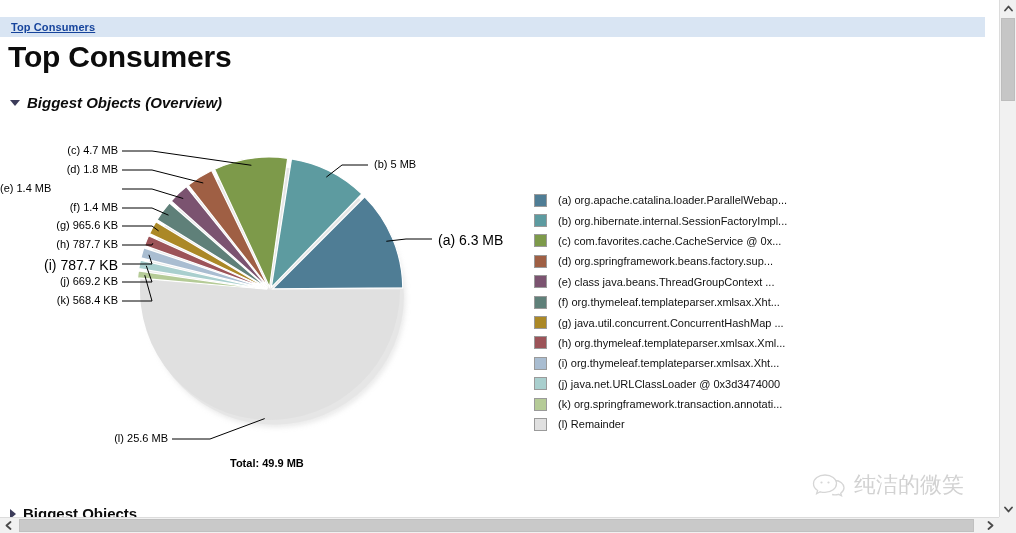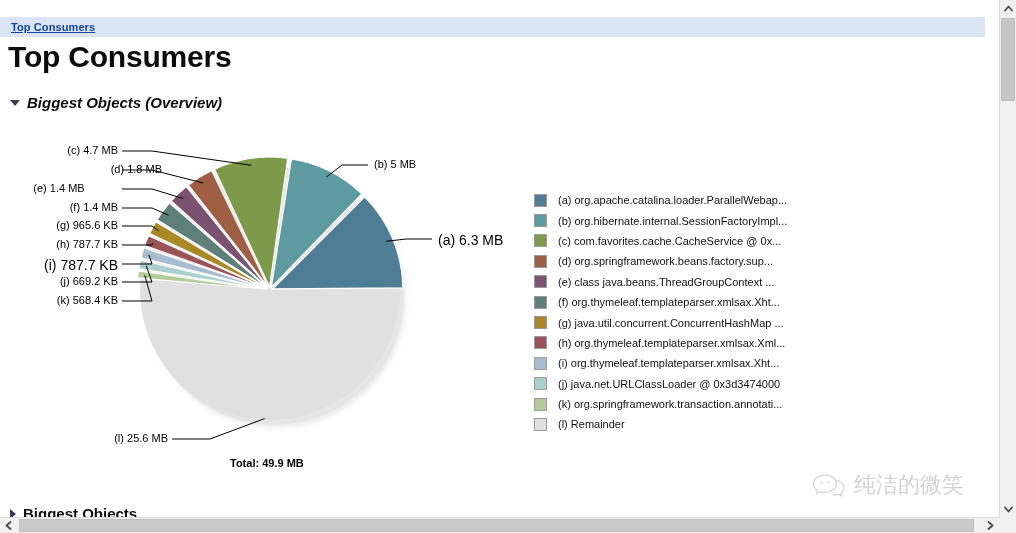--- a/index.html
+++ b/index.html
@@ -168,22 +168,22 @@
             <polyline points="122,164 152,164 146.2548023196528,147.74436042789657"></polyline>
             <polyline points="122,183 152,183 144.7687824989644,157.22325600112393"></polyline>
             <polyline points="368,47 342,47 326.26588573006137,59.14894726671055"></polyline>
             <polyline points="432,121 406,121 386.3065135201195,123.27623872488644"></polyline>
             <polyline points="172,321 210,321 264.69278020635375,300.59052615983"></polyline>
           </g>
       </svg>
 
       <div id="callout-labels">
           <div style="position: absolute; top: 26px; font-size: 11px; color: rgb(0, 0, 0); white-space: nowrap; left: 0px; width: 118px; text-align: right;">(c)  4.7 MB</div>
-          <div style="position: absolute; top: 45px; font-size: 11px; color: rgb(0, 0, 0); white-space: nowrap; left: 0px; width: 118px; text-align: right; margin-left: 44px;">(d)  1.8 MB</div>
-          <div style="position: absolute; top: 64px; font-size: 11px; color: rgb(0, 0, 0); white-space: nowrap; left: 0px; width: 118px; text-align: center;">(e)  1.4 MB</div>
+          <div style="position: absolute; top: 45px; font-size: 11px; color: rgb(0, 0, 0); white-space: nowrap; left: 0px; width: 118px; text-align: right;">(d)  1.8 MB</div>
+          <div style="position: absolute; top: 64px; font-size: 11px; color: rgb(0, 0, 0); white-space: nowrap; left: 0px; width: 118px; text-align: left;">(e)  1.4 MB</div>
           <div style="position: absolute; top: 83px; font-size: 11px; color: rgb(0, 0, 0); white-space: nowrap; left: 0px; width: 118px; text-align: right;">(f)  1.4 MB</div>
           <div style="position: absolute; top: 101px; font-size: 11px; color: rgb(0, 0, 0); white-space: nowrap; left: 0px; width: 118px; text-align: right; padding-left: 33px;">(g)  965.6 KB</div>
           <div style="position: absolute; top: 120px; font-size: 11px; color: rgb(0, 0, 0); white-space: nowrap; left: 0px; width: 118px; text-align: right;">(h)  787.7 KB</div>
           <div style="position: absolute; top: 139px; font-size: 14px; color: rgb(0, 0, 0); white-space: nowrap; left: 0px; width: 118px; text-align: right;">(i)  787.7 KB</div>
           <div style="position: absolute; top: 157px; font-size: 11px; color: rgb(0, 0, 0); white-space: nowrap; left: 0px; width: 118px; text-align: right;">(j)  669.2 KB</div>
           <div style="position: absolute; top: 176px; font-size: 11px; color: rgb(0, 0, 0); white-space: nowrap; left: 0px; width: 118px; text-align: right;">(k)  568.4 KB</div>
           <div style="position: absolute; top: 40px; font-size: 11px; color: rgb(0, 0, 0); white-space: nowrap; left: 374px;">(b)  5 MB</div>
           <div style="position: absolute; top: 114px; font-size: 14px; color: rgb(0, 0, 0); white-space: nowrap; left: 438px;">(a)  6.3 MB</div>
           <div style="position: absolute; top: 314px; font-size: 11px; color: rgb(0, 0, 0); white-space: nowrap; left: 0px; width: 168px; text-align: right;">(l)  25.6 MB</div>
         </div>

